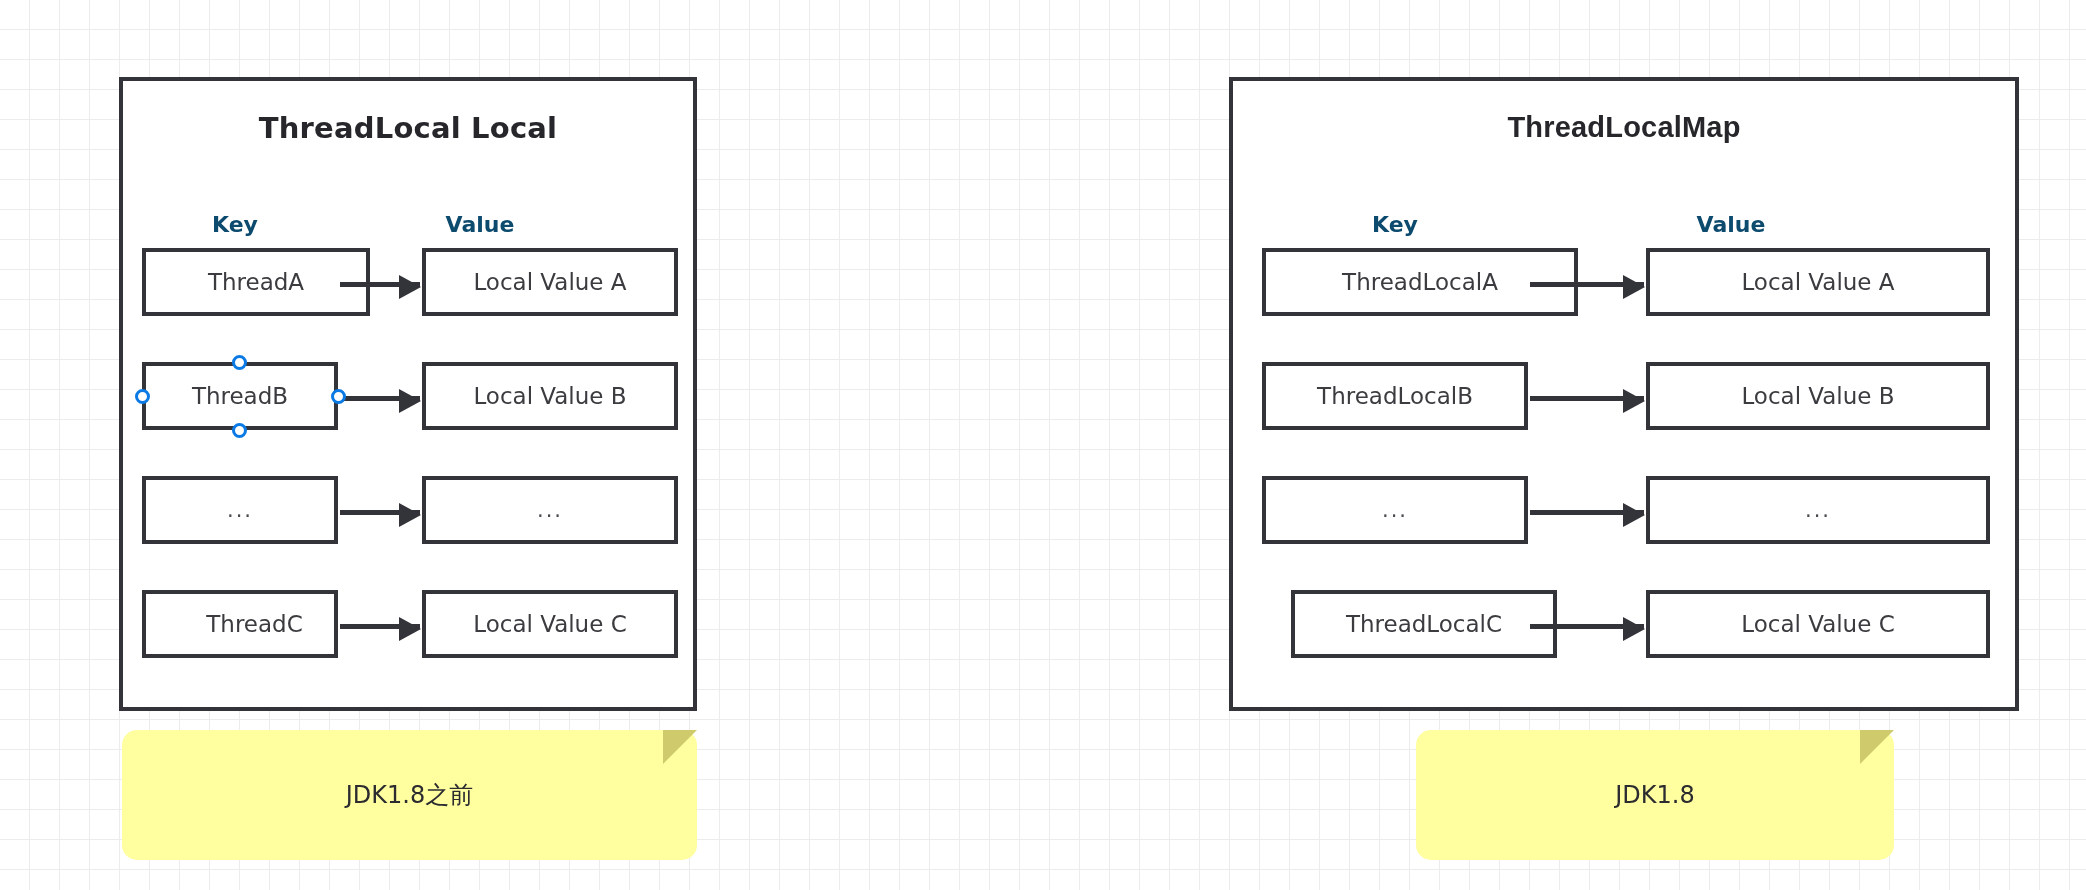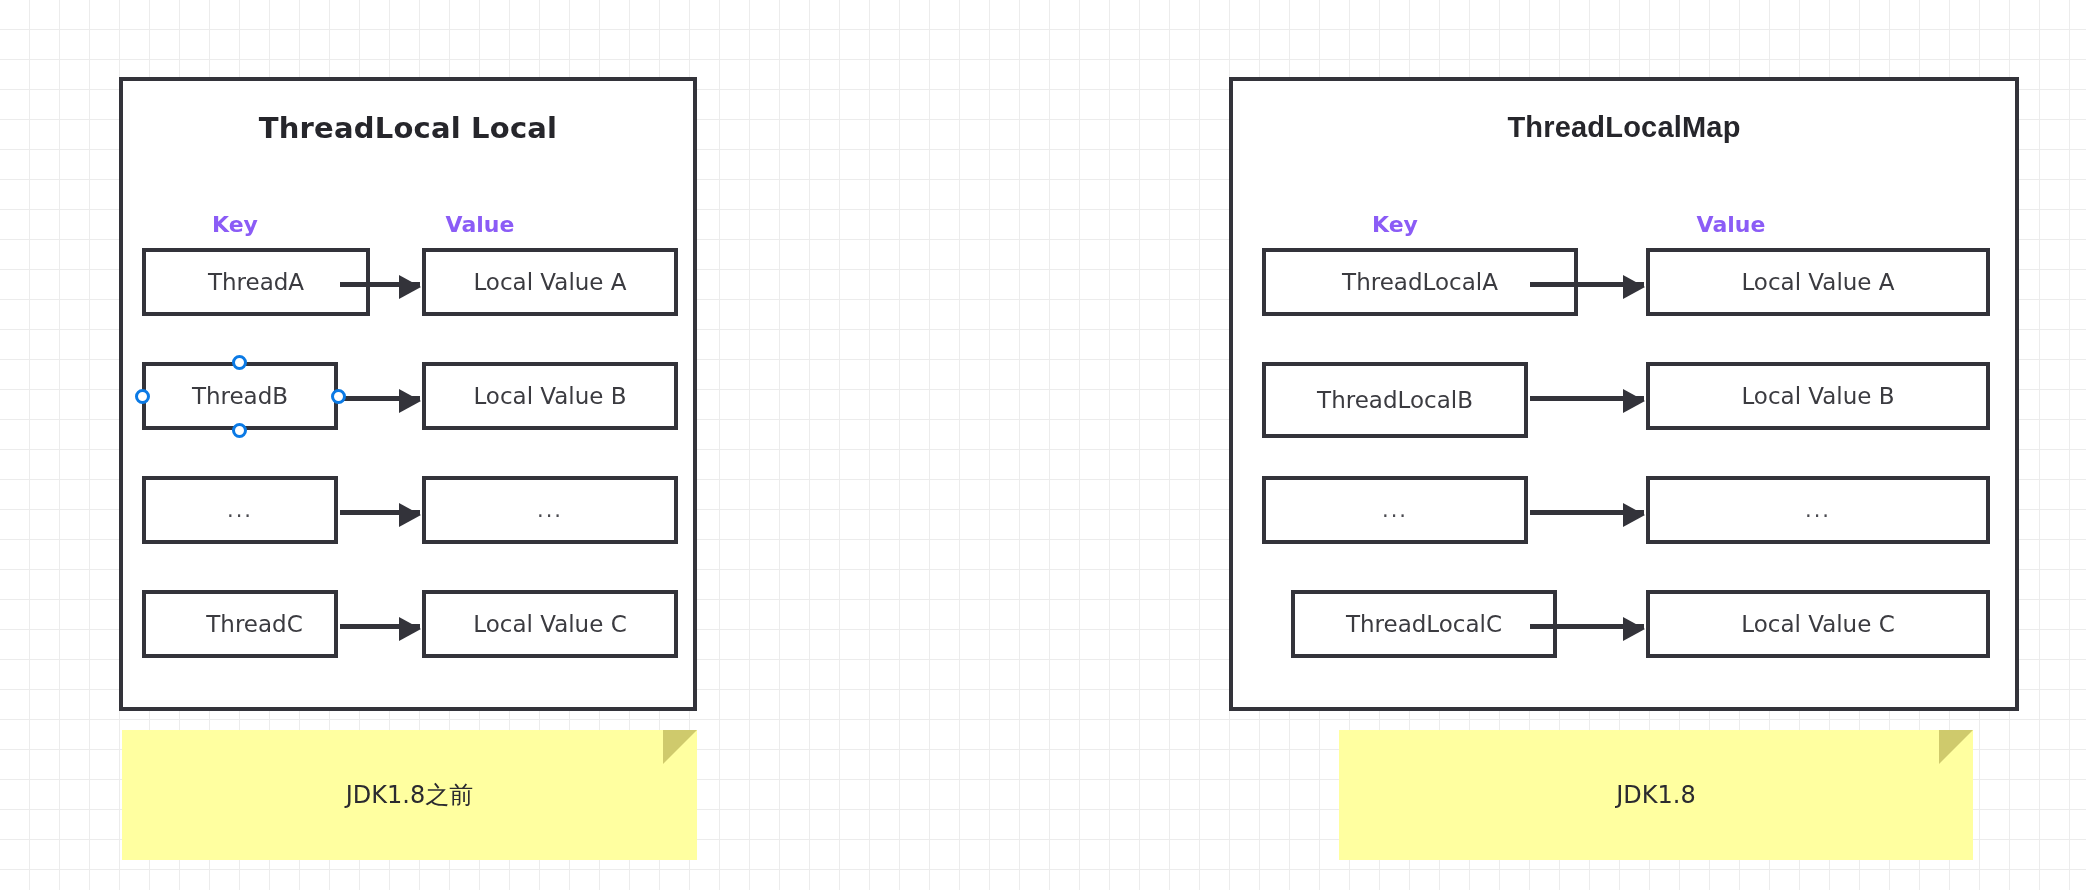--- a/index.html
+++ b/index.html
@@ -39,21 +39,21 @@
     color: #26262b;
     letter-spacing: 0.2px;
   }
   #panel-left .panel-title  { top: 30px; font-size: 29px; }
   #panel-right .panel-title { top: 30px; font-size: 29px; font-family: "Liberation Sans", sans-serif; font-stretch: condensed; }
 
   .col-head {
     position: absolute;
     font-weight: bold;
     font-size: 22px;
-    color: #8b5cf6;
+    color: #0c4a6e;
     text-align: center;
   }
 
   
   .node {
     position: absolute;
     box-sizing: border-box;
     border: 4px solid #33333a;
     background: #ffffff;
     color: #3b3b40;
@@ -97,20 +97,21 @@
 
   
   .note {
     position: absolute;
     background: #ffffa0;
     color: #2b2b30;
     font-size: 24px;
     display: flex;
     align-items: center;
     justify-content: center;
+    border-radius: 15px;
   }
   .note-fold {
     position: absolute;
     top: 0;
     right: 0;
     width: 0;
     height: 0;
     border-left: 34px solid #cfca6c;
     border-bottom: 34px solid transparent;
   }
@@ -153,32 +154,32 @@
   </div>
 
   <div class="panel" id="panel-right">
     <div class="panel-title">ThreadLocalMap</div>
 
     <div class="col-head" style="left:29px; top:131px; width:266px;">Key</div>
     <div class="col-head" style="left:323px; top:131px; width:350px;">Value</div>
   </div>
 
   <div class="node" style="left:1262px; top:248px; width:316px; height:68px;">ThreadLocalA</div>
-  <div class="node" style="left:1262px; top:362px; width:266px; height:76px;">ThreadLocalB</div>
+  <div class="node" style="left:1262px; top:362px; width:266px; height:68px;">ThreadLocalB</div>
   <div class="node ellipsis" style="left:1262px; top:476px; width:266px; height:68px;">...</div>
   <div class="node" style="left:1262px; top:590px; width:266px; height:68px;margin-left:29px;">ThreadLocalC</div>
 
   <div class="node" style="left:1646px; top:248px; width:344px; height:68px;">Local Value A</div>
   <div class="node" style="left:1646px; top:362px; width:344px; height:68px;">Local Value B</div>
   <div class="node ellipsis" style="left:1646px; top:476px; width:344px; height:68px;">...</div>
   <div class="node" style="left:1646px; top:590px; width:344px; height:68px;">Local Value C</div>
 
   <div class="arrow" style="left:1530px; top:282px; width:114px;"></div>
   <div class="arrow" style="left:1530px; top:396px; width:114px;"></div>
   <div class="arrow" style="left:1530px; top:510px; width:114px;"></div>
   <div class="arrow" style="left:1530px; top:624px; width:114px;"></div>
 
-  <div class="note" style="left:1339px; top:730px; width:634px; height:130px;">
+  <div class="note" style="left:1416px; top:730px; width:478px; height:130px;">
     <span>JDK1.8</span>
     <span class="note-fold"></span>
   </div>
 
 </div>
 
 </body></html>

